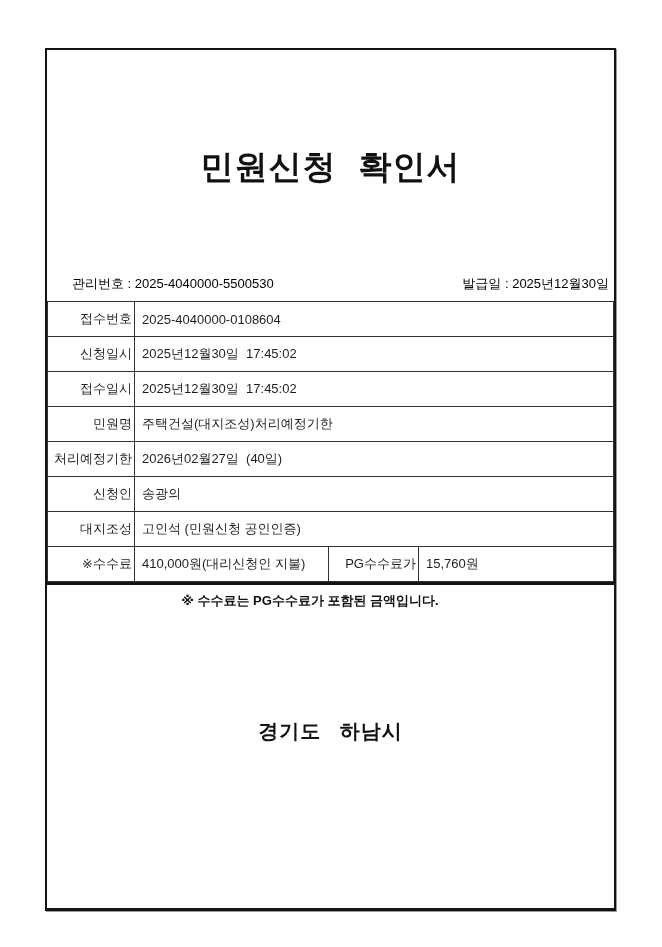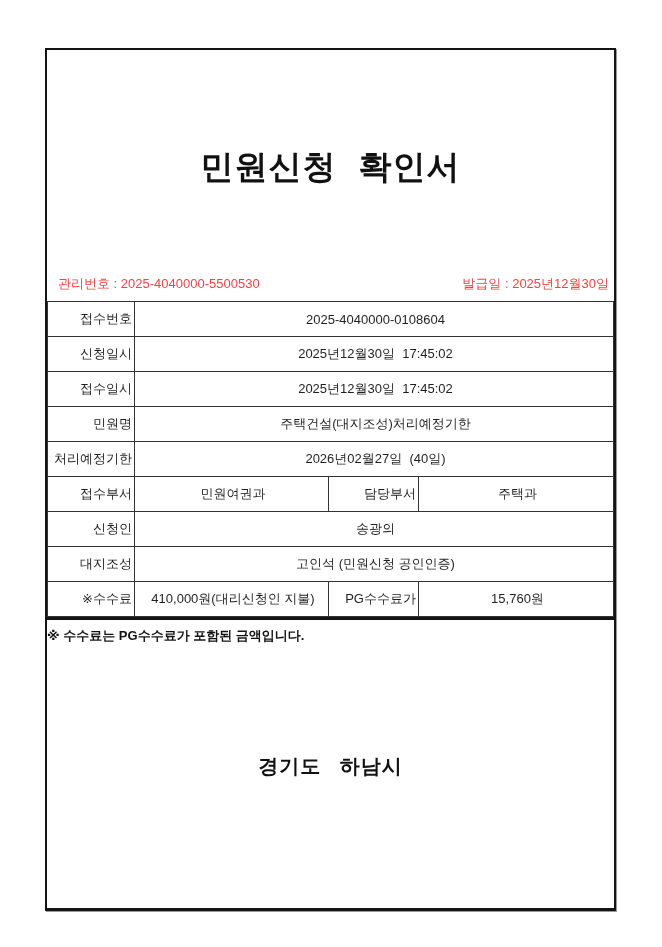--- a/index.html
+++ b/index.html
@@ -38,55 +38,55 @@
     font-weight: bold;
     letter-spacing: 1px;
     word-spacing: 12px;
     color: #111;
   }
   .meta-row {
     margin-top: auto;
     display: flex;
     justify-content: space-between;
     align-items: flex-end;
-    padding: 0 5px 8px 11px;
+    padding: 0 5px 8px 25px;
     font-size: 13px;
-    color: #ef4444;
+    color: #000000;
   }
 
   
   table.fields {
     width: 100%;
     border-collapse: collapse;
     table-layout: fixed;
     flex: 0 0 auto;
   }
   table.fields th, table.fields td {
     border: 1px solid #333;
     font-size: 13px;
     font-weight: normal;
     height: 35px;
     vertical-align: middle;
     color: #1f1f1f;
     overflow: hidden;
   }
   table.fields th { text-align: right; padding: 0 2px; }
-  table.fields td { text-align: center; padding: 0 4px 0 7px; white-space: pre-wrap; }
+  table.fields td { text-align: left; padding: 0 4px 0 7px; white-space: pre-wrap; }
   tr.tall th, tr.tall td { height: 81px; }
 
   
   .doc-footer {
     flex: 1 1 auto;
     border-top: 3px solid #141414;
     display: flex;
     flex-direction: column;
   }
   .fee-note {
     padding: 7px 41px 0 0;
-    text-align: left;
+    text-align: center;
     font-size: 13px;
     font-weight: bold;
     color: #111;
   }
   .issuer {
     margin-top: 108px;
     text-align: center;
     font-size: 20px;
     font-weight: bold;
     letter-spacing: 1px;
@@ -130,26 +130,20 @@
         </tr>
         <tr>
           <th>민원명</th>
           <td colspan="3">주택건설(대지조성)처리예정기한</td>
         </tr>
         <tr>
           <th>처리예정기한</th>
           <td colspan="3">2026년02월27일  (40일)</td>
         </tr>
         <tr>
-          <th>접수부서</th>
-          <td>민원여권과</td>
-          <th>담당부서</th>
-          <td>주택과</td>
-        </tr>
-        <tr>
           <th>신청인</th>
           <td colspan="3">송광의</td>
         </tr>
         <tr>
           <th>대지조성</th>
           <td colspan="3">고인석 (민원신청 공인인증)</td>
         </tr>
         <tr>
           <th>※수수료</th>
           <td>410,000원(대리신청인 지불)</td>

